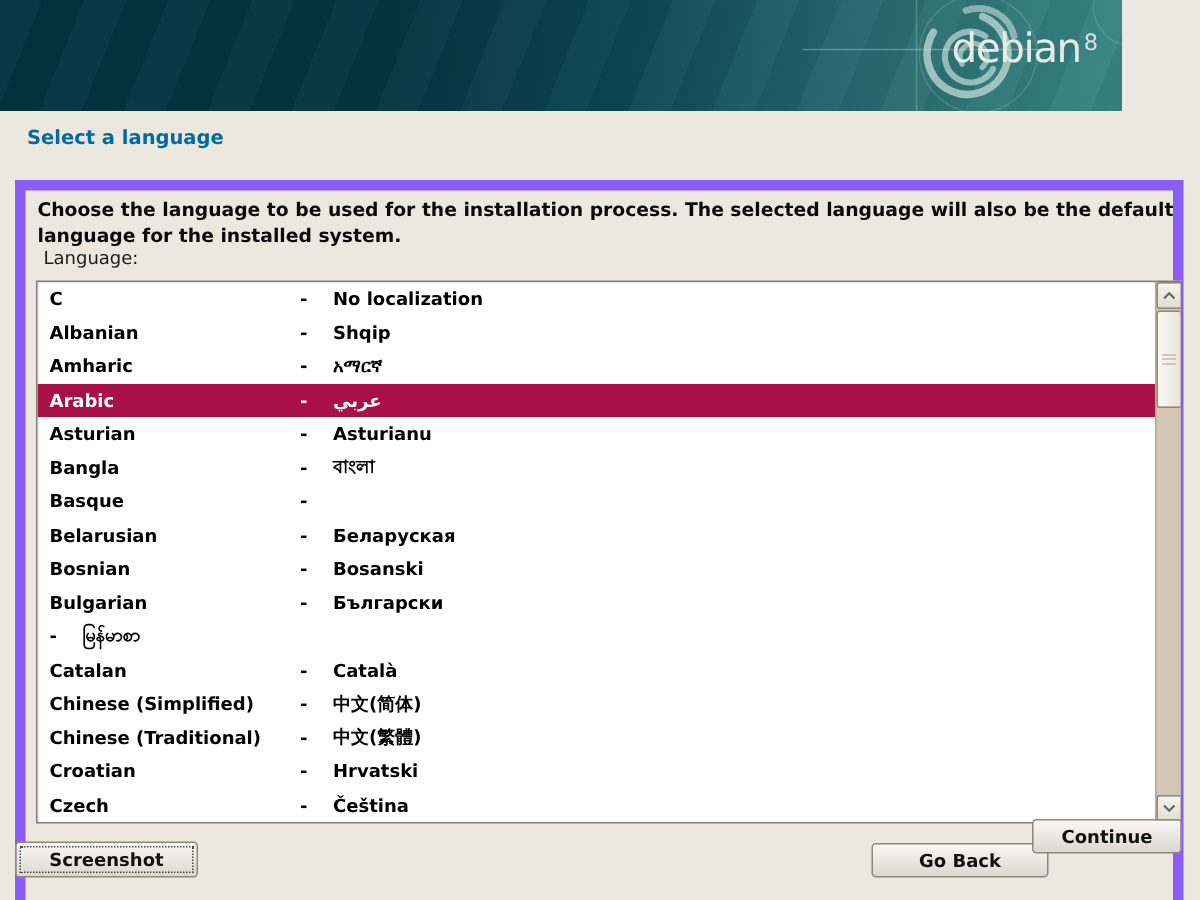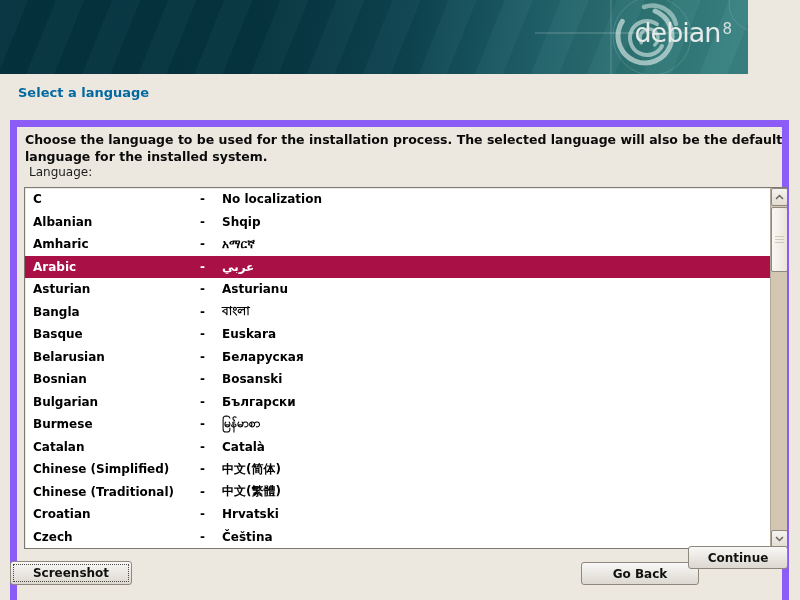--- a/index.html
+++ b/index.html
@@ -166,39 +166,37 @@
     <span class="lang-native">Asturianu</span>
   </div>
         <div class="row">
     <span class="lang-name">Bangla</span>
     <span class="lang-sep">-</span>
     <span class="lang-native">বাংলা</span>
   </div>
         <div class="row">
     <span class="lang-name">Basque</span>
     <span class="lang-sep">-</span>
-    <span class="lang-native">Euskara</span>
   </div>
         <div class="row">
     <span class="lang-name">Belarusian</span>
     <span class="lang-sep">-</span>
     <span class="lang-native">Беларуская</span>
   </div>
         <div class="row">
     <span class="lang-name">Bosnian</span>
     <span class="lang-sep">-</span>
     <span class="lang-native">Bosanski</span>
   </div>
         <div class="row">
     <span class="lang-name">Bulgarian</span>
     <span class="lang-sep">-</span>
     <span class="lang-native">Български</span>
   </div>
         <div class="row">
-    <span class="lang-name">Burmese</span>
     <span class="lang-sep">-</span>
     <span class="lang-native">မြန်မာစာ</span>
   </div>
         <div class="row">
     <span class="lang-name">Catalan</span>
     <span class="lang-sep">-</span>
     <span class="lang-native">Català</span>
   </div>
         <div class="row">
     <span class="lang-name">Chinese (Simplified)</span>

